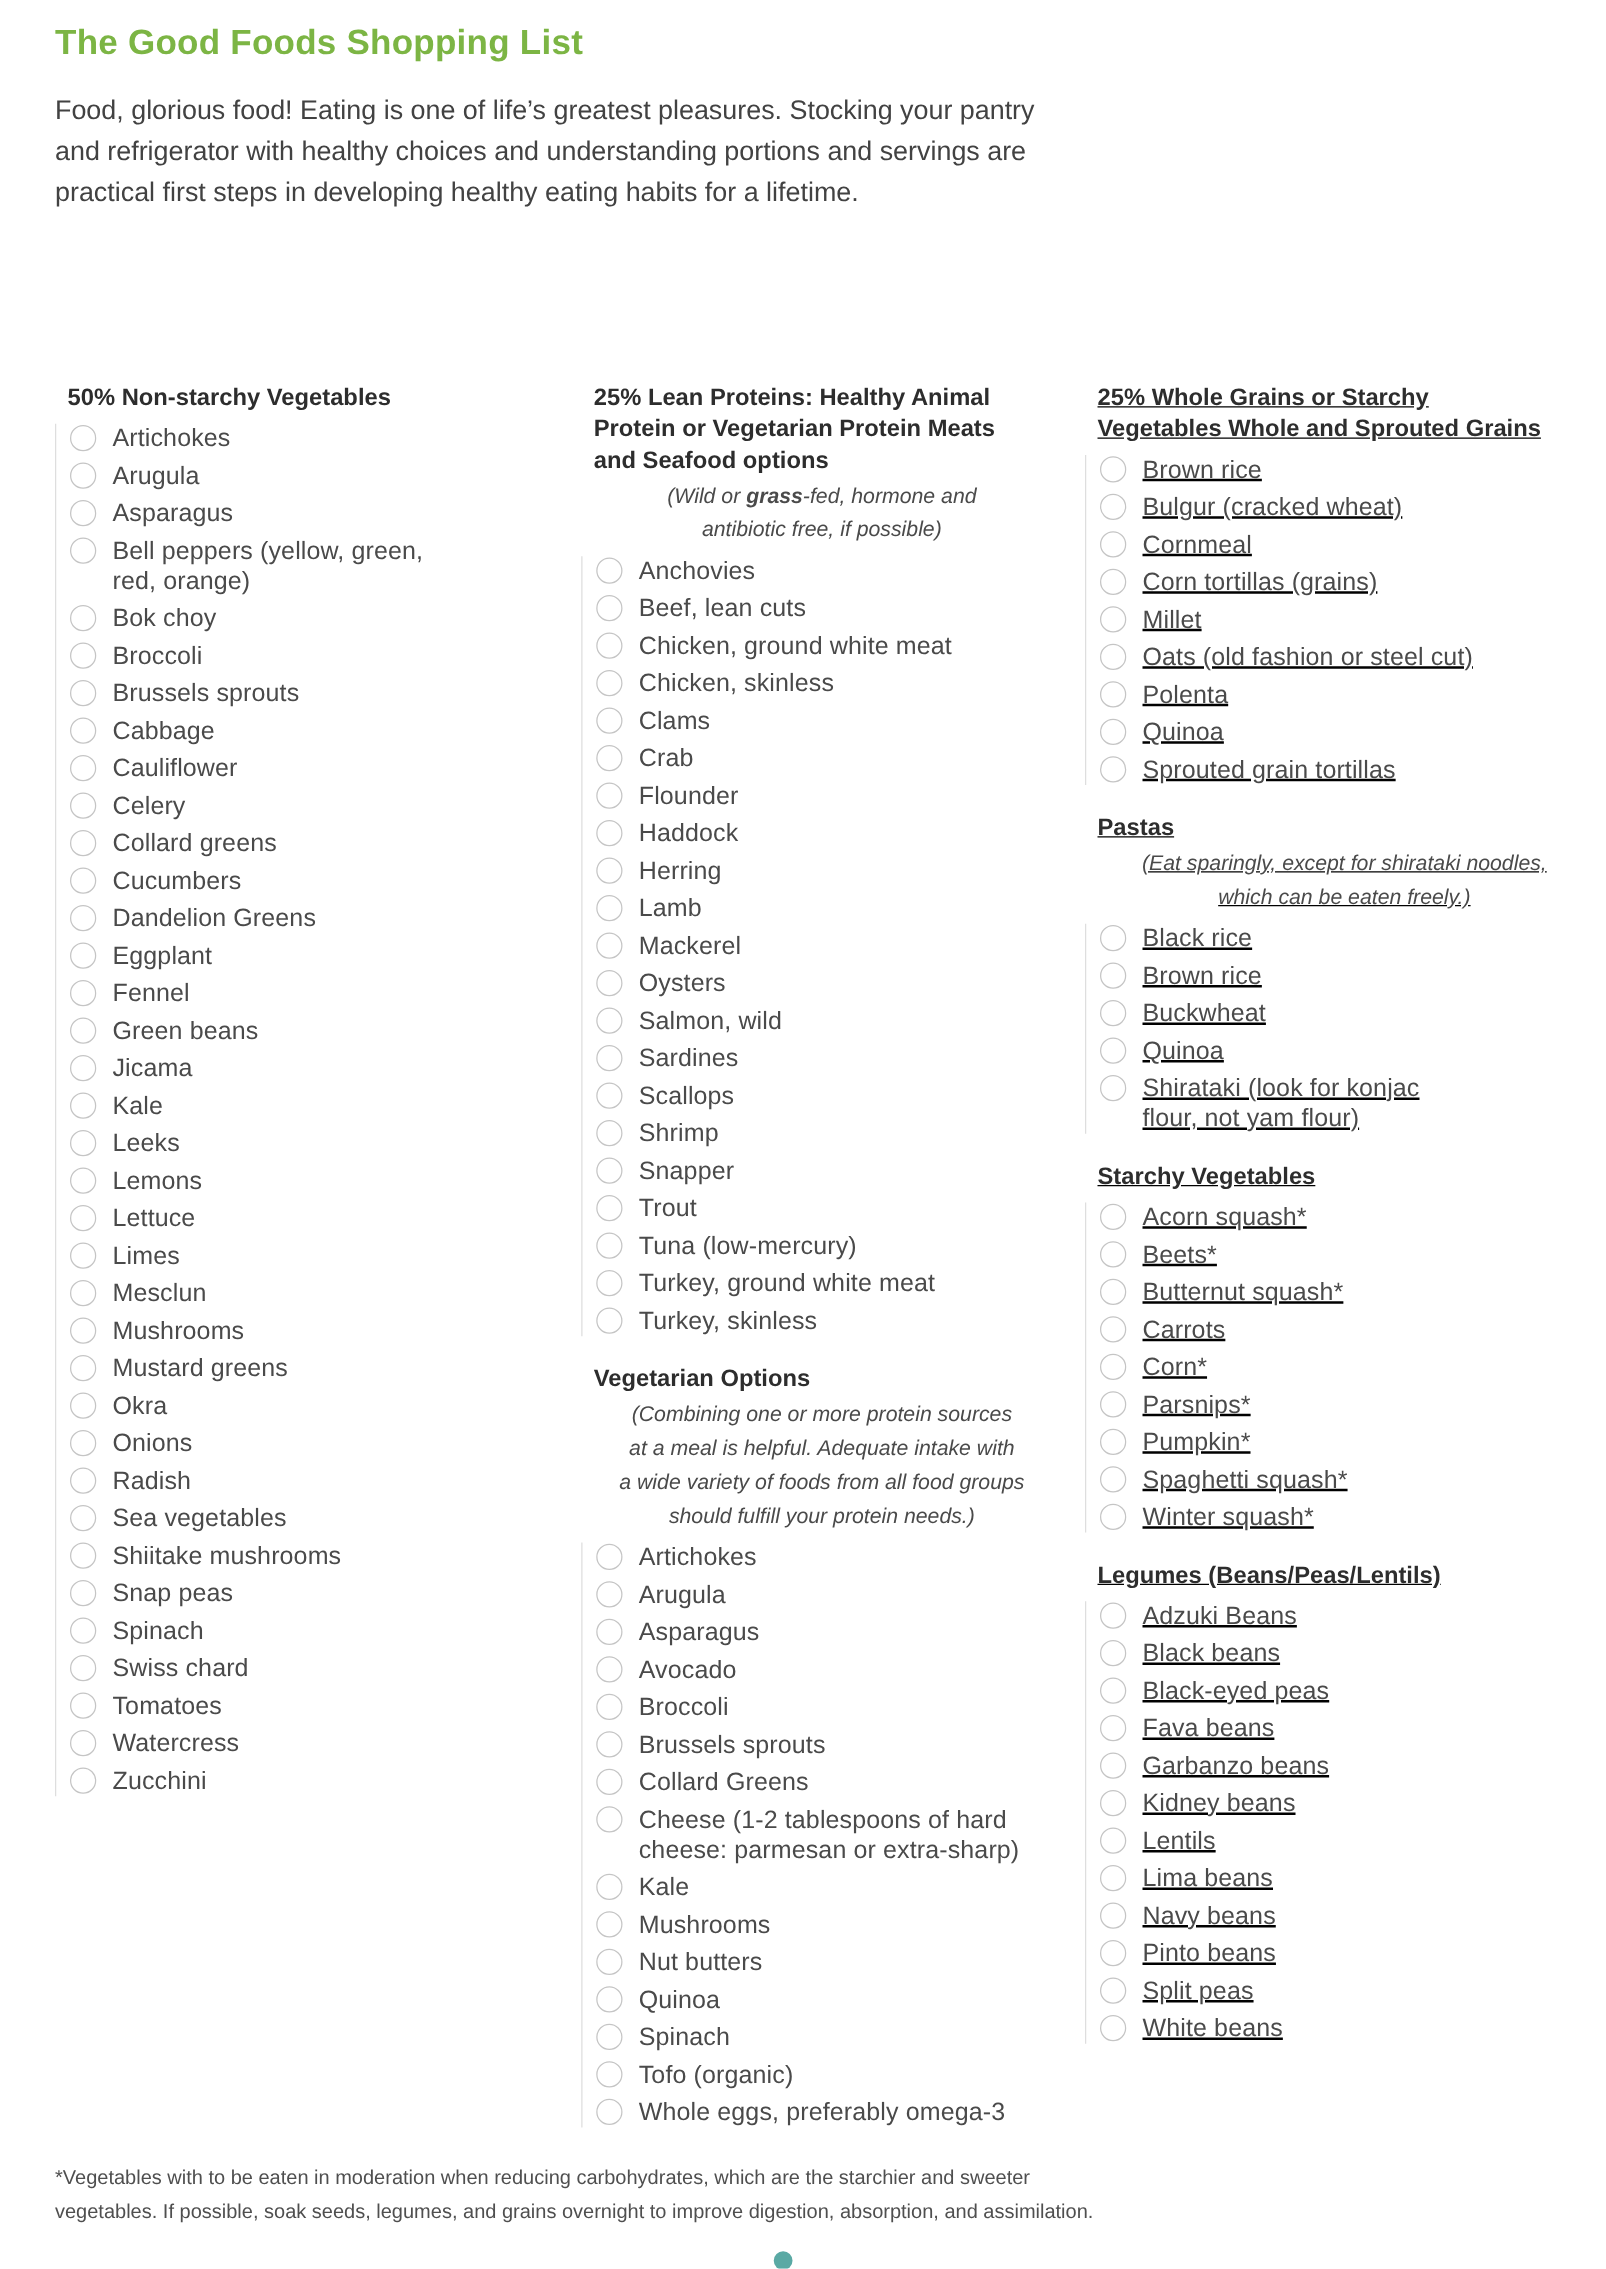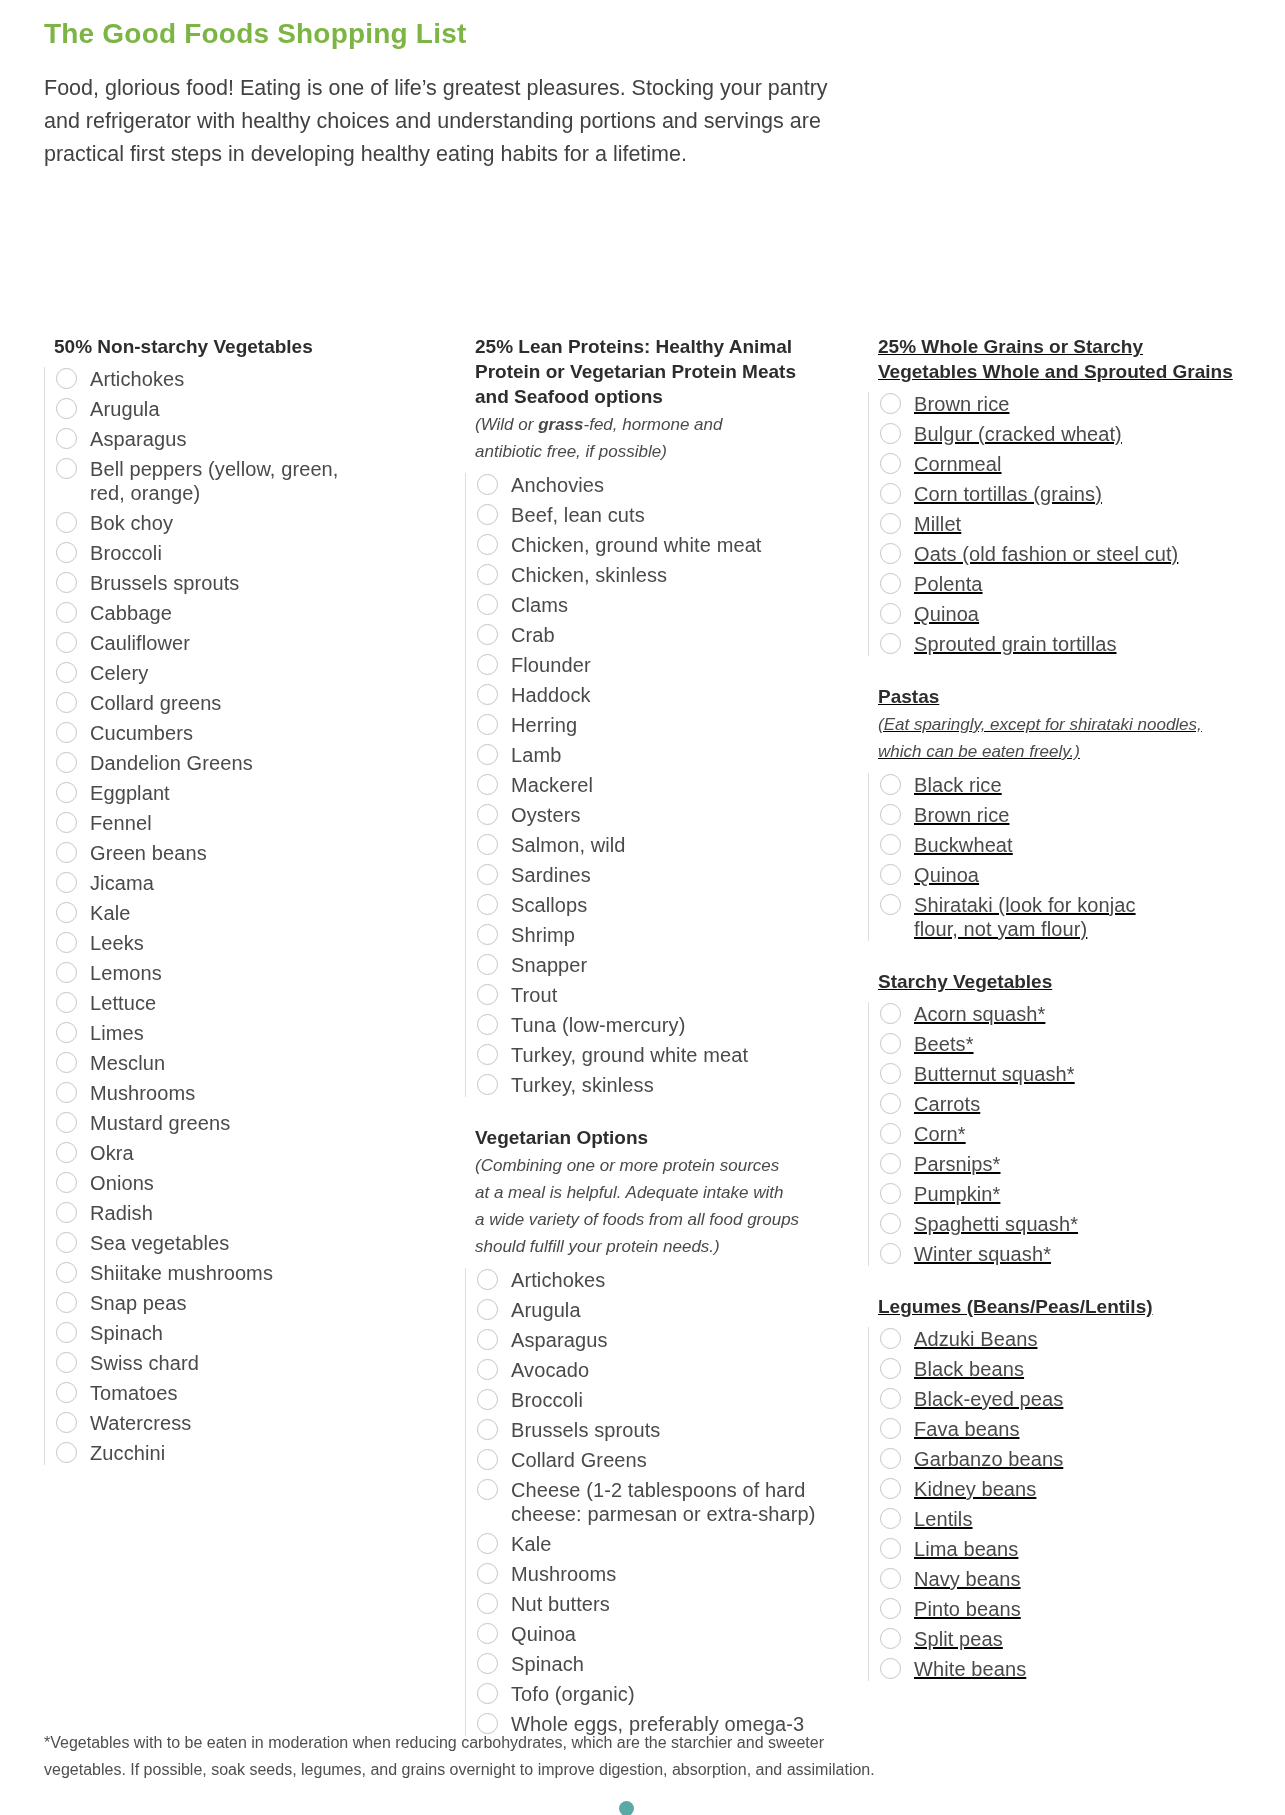--- a/index.html
+++ b/index.html
@@ -17,25 +17,25 @@
     font-size:21.5px; line-height:33px; color:#424242; white-space:pre-line;
   }
   .columns { position:absolute; left:0; top:306px; width:1285px; }
   .col { position:absolute; top:0; }
   .col-0 { left:44px;  width:355px; }
   .col-1 { left:465px; width:375px; }
   .col-2 { left:868px; width:405px;text-decoration:underline; }
   .section + .section { margin-top:22px; }
   .section-heading {
     font-size:19px; font-weight:700; line-height:25px; color:var(--head);
-    padding-left:10px; white-space:pre-line;margin-top:28px;
+    padding-left:10px; white-space:pre-line;
   }
   .section-note {
     font-size:17px; font-style:italic; line-height:27px; color:#4a4a4a;
-    padding-left:10px; margin-top:2px; white-space:pre-line;
+    padding-left:10px; margin-top:2px; white-space:pre-line;text-align:center;
   }
   .section-note b { font-weight:700; }
   .section-list {
     margin-top:8px; border-left:1px solid var(--rule); padding-left:11px;
     display:flex; flex-direction:column; gap:6px;
   }
   .item { display:flex; align-items:flex-start; gap:13px; }
   .cb {
     width:21px; height:21px; box-sizing:border-box; flex:0 0 auto; margin-top:1px;
     border:1.5px solid #c5c5c5; border-radius:50%; background:#ffffff;

